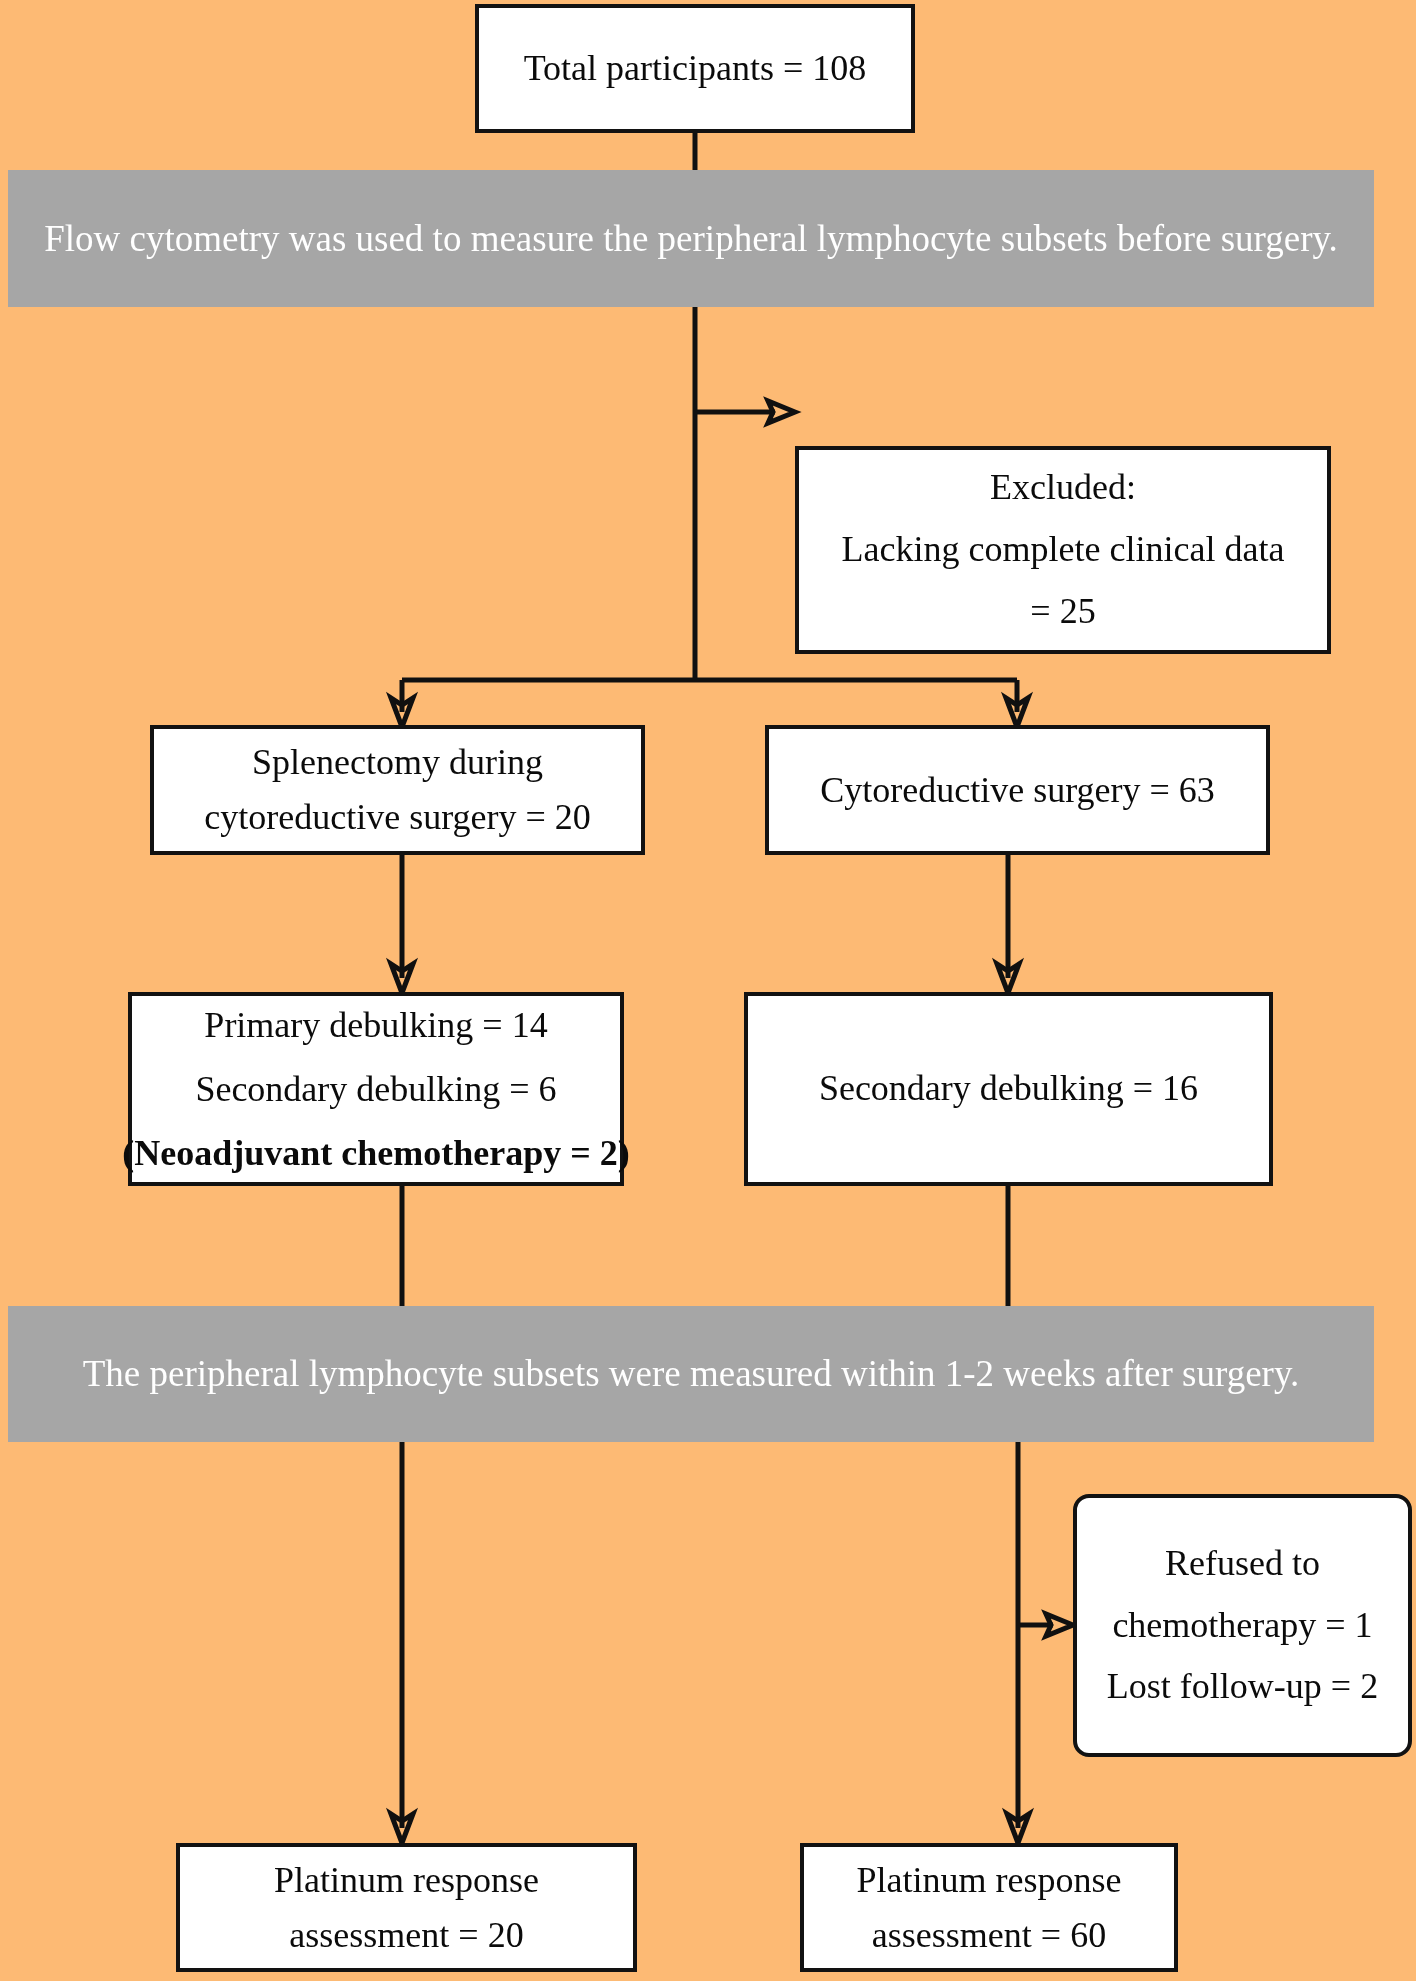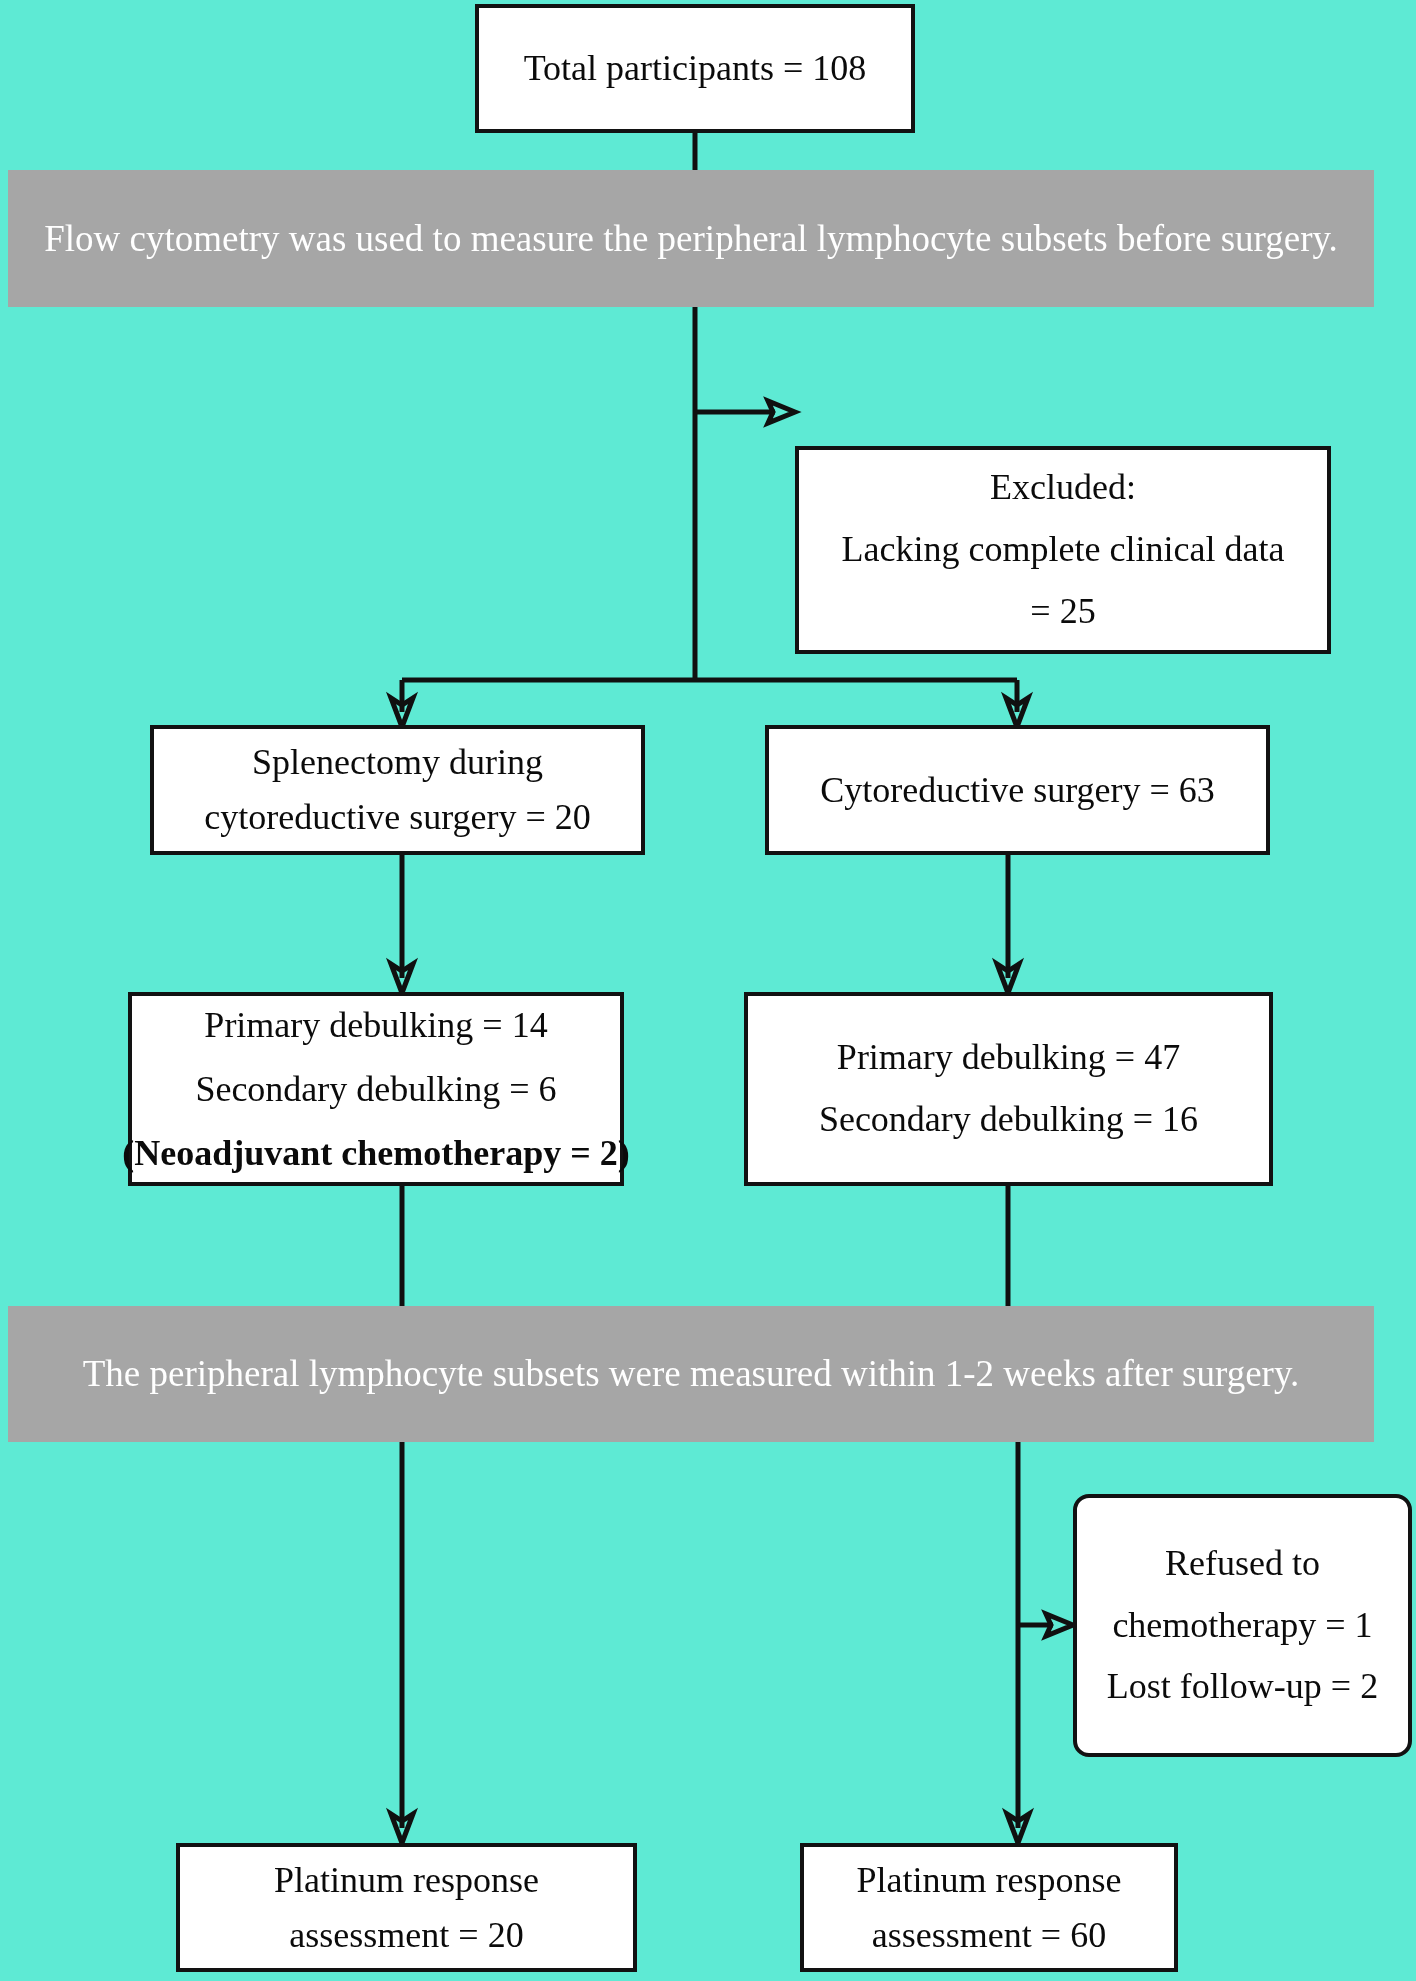--- a/index.html
+++ b/index.html
@@ -8,21 +8,21 @@
     padding: 0;
     background: #ffffff;
   }
   body {
     font-family: "Liberation Serif", "DejaVu Serif", serif;
   }
   #canvas {
     position: relative;
     width: 1416px;
     height: 1981px;
-    background: #5eead4;
+    background: #fdba74;
     overflow: hidden;
   }
   .node {
     position: absolute;
     box-sizing: border-box;
     border: 4px solid #121212;
     background: #ffffff;
     display: flex;
     flex-direction: column;
     align-items: center;
@@ -140,21 +140,20 @@
     <span class="ln">Cytoreductive surgery = 63</span>
   </div>
 
   <div class="node" style="left:128px; top:992px; width:496px; height:194px; line-height:1.78; overflow:visible;">
     <span class="ln">Primary debulking = 14</span>
     <span class="ln">Secondary debulking = 6</span>
     <span class="ln overflow-line">(Neoadjuvant chemotherapy = 2)</span>
   </div>
 
   <div class="node" style="left:744px; top:992px; width:529px; height:194px; line-height:1.72;">
-    <span class="ln">Primary debulking = 47</span>
     <span class="ln">Secondary debulking = 16</span>
   </div>
 
   <div class="banner" style="left:8px; top:1306px; width:1366px; height:136px;">
     <div>
       <span class="ln">The peripheral lymphocyte subsets were measured within 1-2 weeks after</span>
       <span class="ln">surgery.</span>
     </div>
   </div>
 

